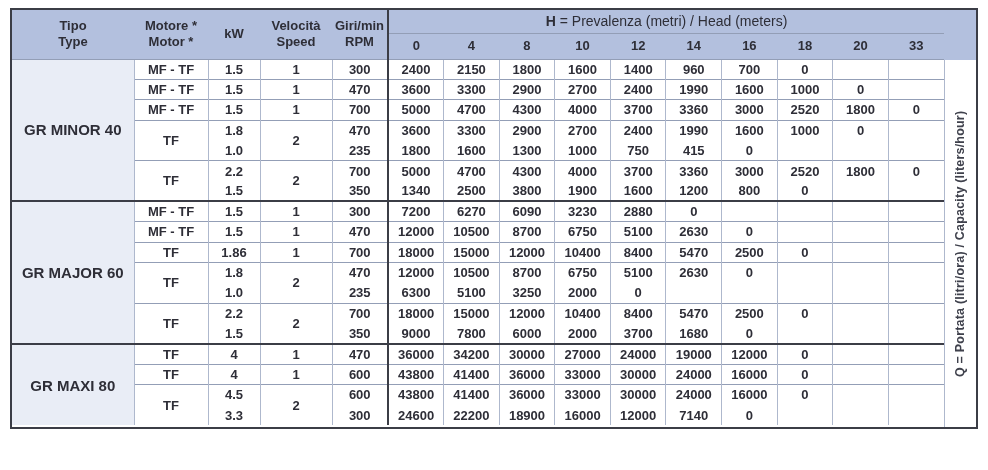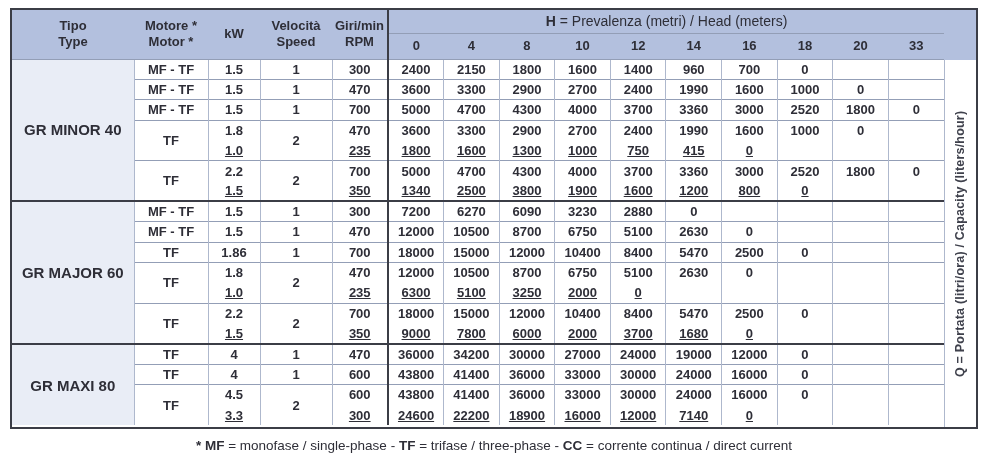--- a/index.html
+++ b/index.html
@@ -17,21 +17,21 @@
     vertical-align:middle; border-bottom:1px solid var(--hline); line-height:1.25; color:var(--text);}
   th.htitle{height:23px; font-weight:400; border-left:2px solid var(--dark); font-size:14px;}
   th.htitle b{font-weight:700;}
   tr.hnums th{height:26px; font-size:13px;}
   tbody td{height:20.35px; text-align:center; vertical-align:middle; font-size:13px;
     font-weight:700; padding:0; border-left:1px solid var(--vline); white-space:nowrap;}
   td.tipo{background:var(--tipo-bg); border-left:none; font-size:15px;}
   td.h0, th.h0{border-left:2px solid var(--dark);}
   tr.grp td{border-top:1px solid var(--hline);}
   tr.sec td{border-top:2px solid var(--dark);}
-  tr.inner td{border-top:none;text-decoration:underline;}
+  tr.inner td{border-top:none;}
   .qstrip{position:absolute; top:0; right:0; width:32px; height:100%;
     background:linear-gradient(to bottom, var(--blue) 0 50px, #ffffff 50px);}
   .qstrip .vline{position:absolute; left:0; top:50px; bottom:0; width:1px; background:var(--vline);}
   .qtext{position:absolute; left:0; top:50px; bottom:0; width:100%;
     display:flex; align-items:center; justify-content:center;
     writing-mode:vertical-rl; transform:rotate(180deg);
     font-size:12.5px; font-weight:700; color:var(--muted); letter-spacing:.2px;}
   .footnote{position:absolute; left:0; top:438px; width:988px; text-align:center;
     font-size:13.5px; color:var(--text);}
   .footnote b{font-weight:700;}
@@ -363,14 +363,13 @@
             <td></td>
             <td></td>
           </tr>
         </tbody>
     </table>
     <div class="qstrip">
       <div class="vline"></div>
       <span class="qtext">Q = Portata (litri/ora) / Capacity (liters/hour)</span>
     </div>
   </div>
-  <div class="footnote" id="footnote"><b>* MF</b><span> = monofase / single-phase - </span><b>TF</b><span> = trifase / three-phase - </span><b>CC</b><span> = corrente continua / direct current</span></div>
 </div>
 
 </body></html>

